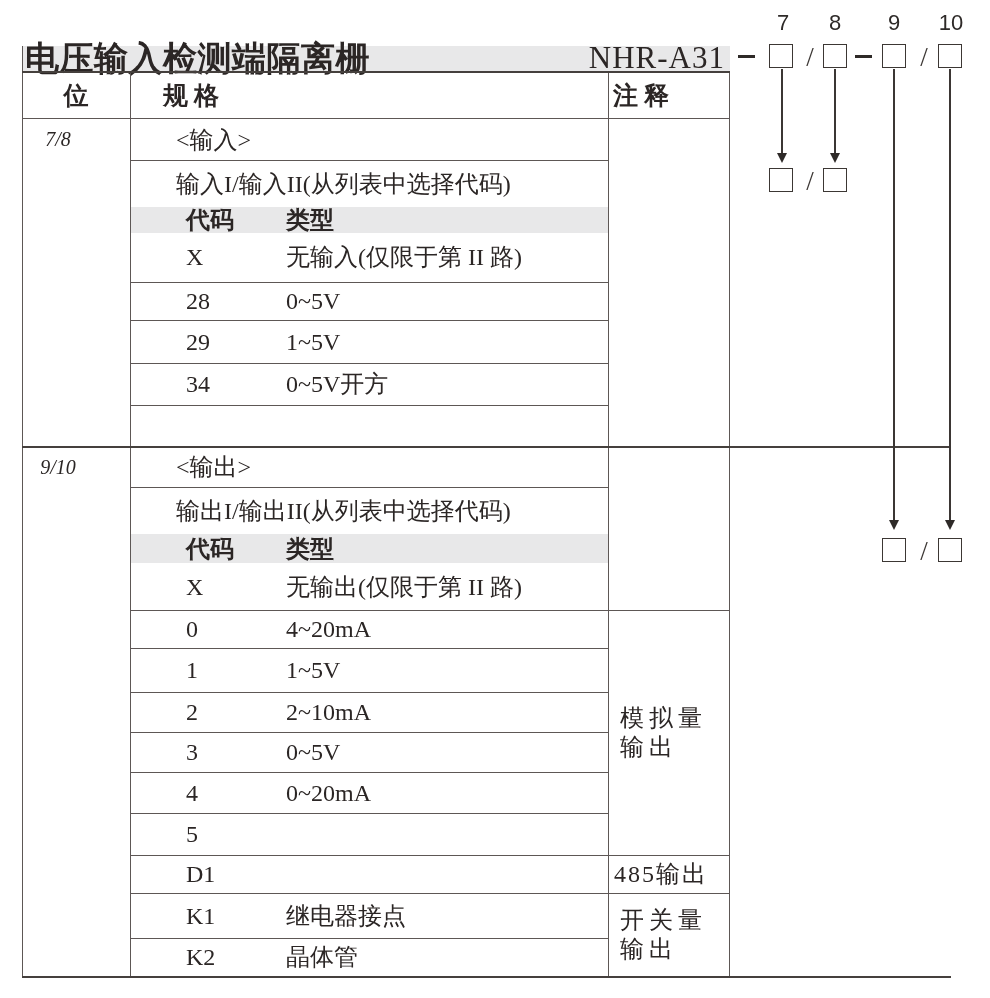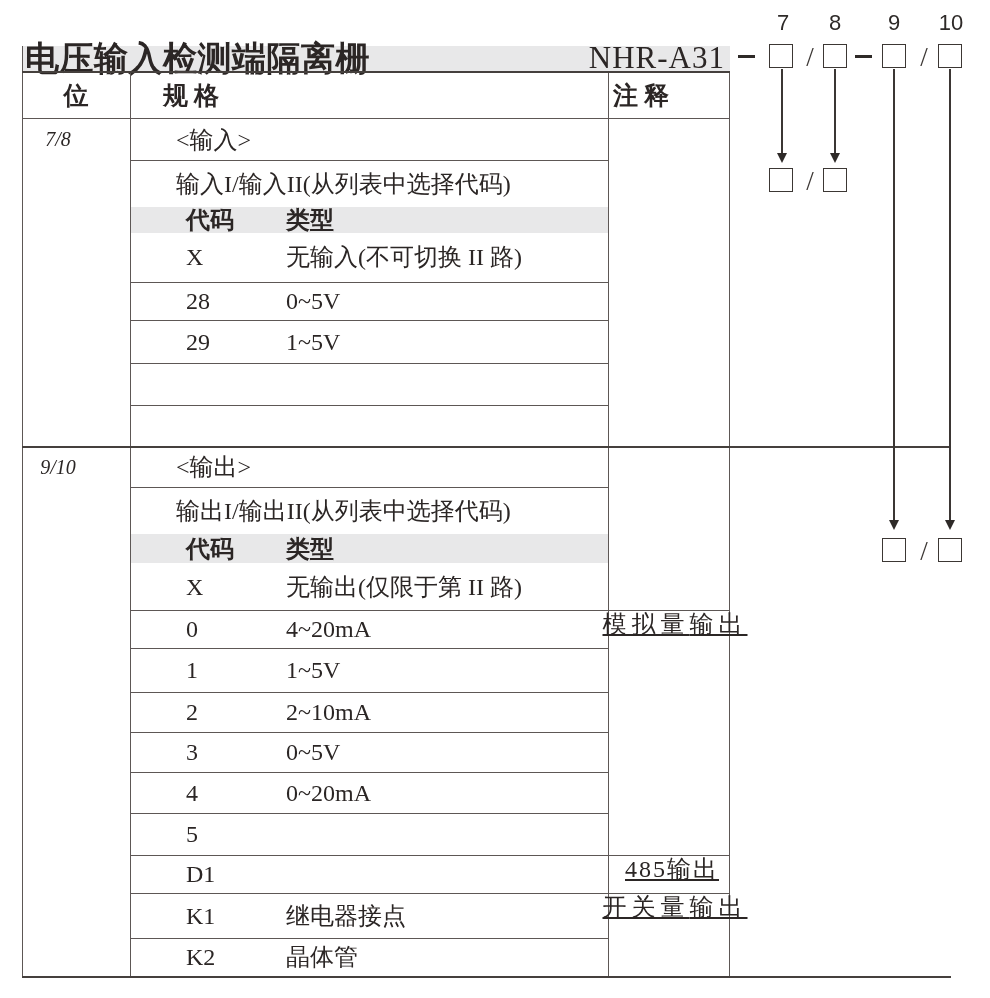--- a/index.html
+++ b/index.html
@@ -16,21 +16,21 @@
   .model{position:absolute;right:5px;top:-2px;height:28px;line-height:28px;font-size:31px;letter-spacing:1px;white-space:nowrap;}
   .chead{position:absolute;top:73px;height:45px;display:flex;align-items:center;font-weight:bold;font-size:25px;letter-spacing:6px;white-space:nowrap;}
   .center{justify-content:center;letter-spacing:0;}
   .poslabel{position:absolute;left:4px;width:108px;display:flex;align-items:center;justify-content:center;font-size:20px;font-style:italic;}
   .specrow{position:absolute;left:146px;width:478px;}
   .sp{position:absolute;top:50%;transform:translateY(-50%);white-space:nowrap;font-size:24px;}
   .intro{left:30px;}
   .codecol{left:40px;}
   .typecol{left:140px;}
   .bold{font-weight:bold;}
-  .note{position:absolute;left:609px;width:121px;display:flex;flex-direction:row;justify-content:center;box-sizing:border-box;padding-left:11px;font-size:24px;line-height:1.18;letter-spacing:5px;white-space:nowrap;text-decoration:underline;}
+  .note{position:absolute;left:609px;width:121px;display:flex;flex-direction:column;justify-content:center;box-sizing:border-box;padding-left:11px;font-size:24px;line-height:1.18;letter-spacing:5px;white-space:nowrap;}
   .digit{position:absolute;top:10px;width:40px;text-align:center;font-family:"Liberation Sans","DejaVu Sans",sans-serif;font-size:22px;color:#2e2a28;}
   .sbox{position:absolute;width:22px;height:22px;border:1.5px solid #3c3734;background:#ffffff;}
   .slash{position:absolute;width:26px;text-align:center;font-size:27px;color:#3c3734;}
   .dash{position:absolute;width:17px;height:3px;background:#2e2a28;}
   .aline{position:absolute;width:2px;background:#3b3634;}
   .ah{position:absolute;width:0;height:0;border-left:5px solid transparent;border-right:5px solid transparent;border-top:10px solid #2e2a28;}
 </style>
 </head>
 <body>
 
@@ -83,29 +83,33 @@
   <div class="specrow" style="top:160px;height:47px">
     <span class="sp intro">输入I/输入II(从列表中选择代码)</span>
   </div>
   <div class="band" style="left:131px;top:207px;width:477px;height:26px"></div>
   <div class="specrow" style="top:207px;height:26px">
     <span class="sp codecol bold">代码</span>
     <span class="sp typecol bold">类型</span>
   </div>
   <div class="specrow" style="top:232px;height:50px">
     <span class="sp codecol">X</span>
-    <span class="sp typecol">无输入(不可切换 II 路)</span>
+    <span class="sp typecol">无输入(仅限于第 II 路)</span>
   </div>
   <div class="specrow" style="top:282px;height:38px">
     <span class="sp codecol">28</span>
     <span class="sp typecol">0~5V</span>
   </div>
   <div class="specrow" style="top:320px;height:43px">
     <span class="sp codecol">29</span>
     <span class="sp typecol">1~5V</span>
+  </div>
+  <div class="specrow" style="top:363px;height:42px">
+    <span class="sp codecol">34</span>
+    <span class="sp typecol">0~5V开方</span>
   </div>
 
   <div class="poslabel" style="top:447px;height:40px">9/10</div>
   <div class="specrow" style="top:447px;height:40px">
     <span class="sp intro">&lt;输出&gt;</span>
   </div>
   <div class="specrow" style="top:487px;height:47px">
     <span class="sp intro">输出I/输出II(从列表中选择代码)</span>
   </div>
   <div class="band" style="left:131px;top:534px;width:477px;height:29px"></div>

